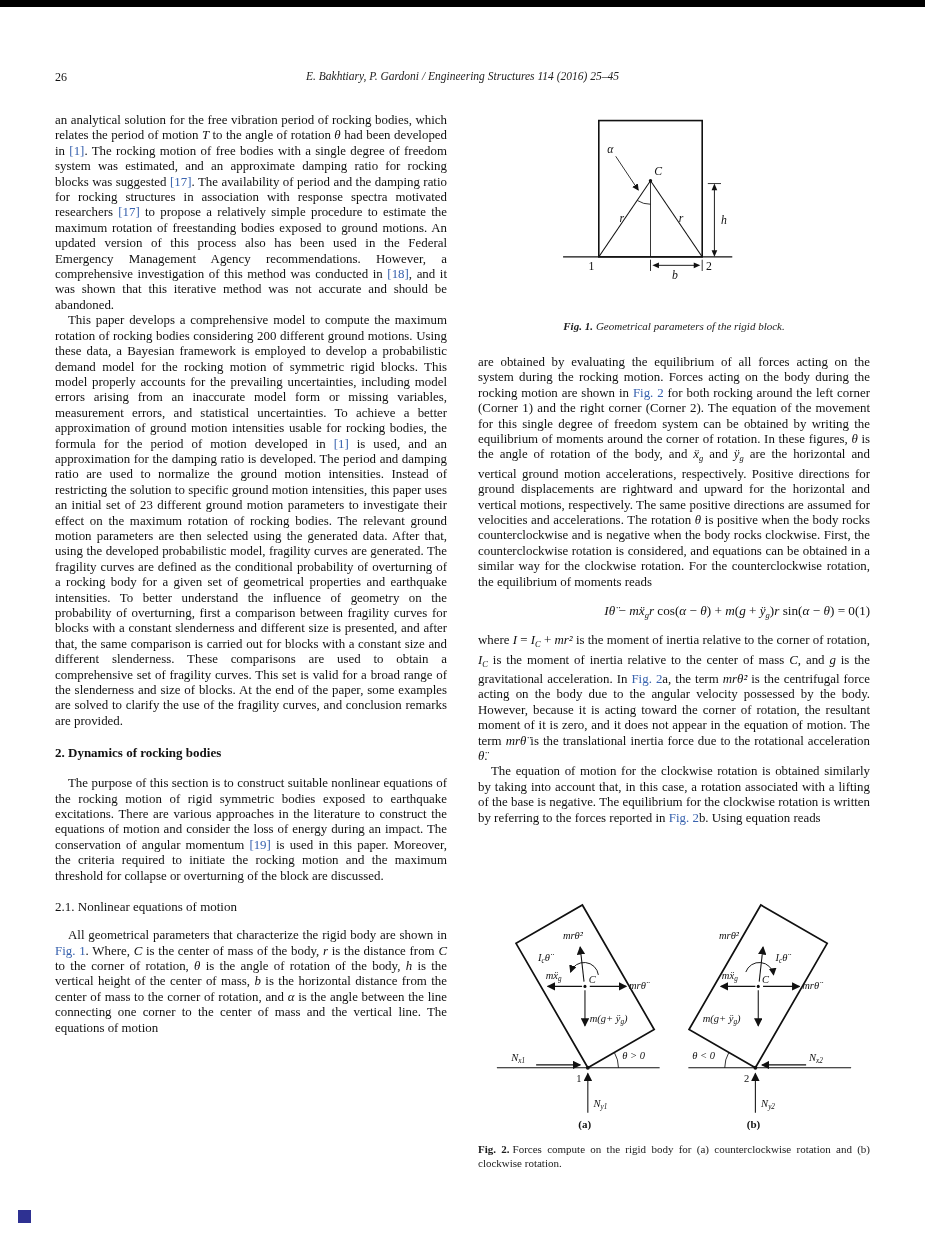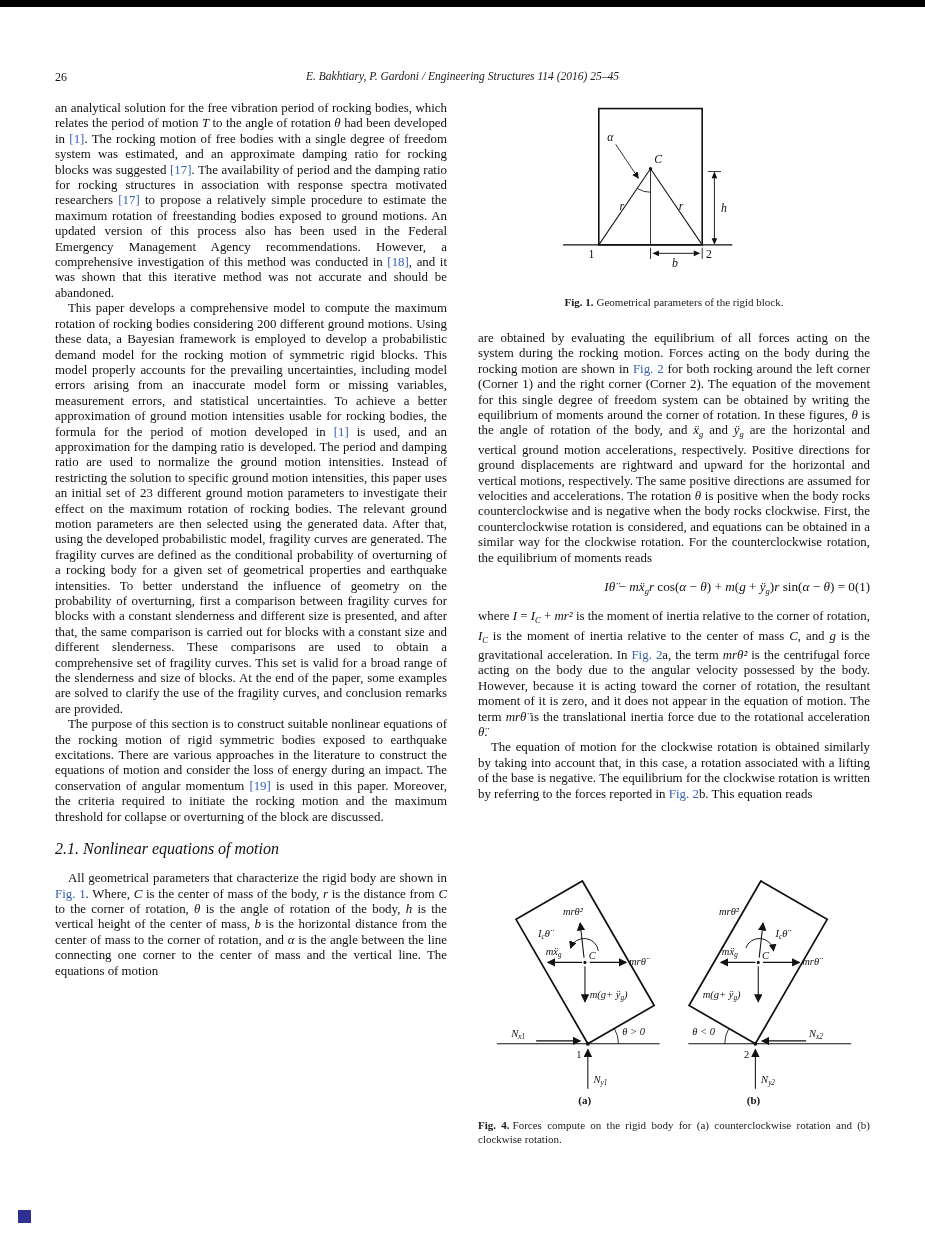--- a/index.html
+++ b/index.html
@@ -8,37 +8,37 @@
     font-family:"Liberation Serif","DejaVu Serif",serif;color:#111;
     overflow:hidden;
   }
   .top-bar{position:absolute;top:0;left:0;width:925px;height:7px;background:#000;}
   .corner-mark{position:absolute;left:18px;top:1210px;width:13px;height:13px;background:#2e3192;}
 
   .running-head{position:absolute;top:70px;left:55px;width:815px;height:16px;}
   .page-num{position:absolute;left:0;top:0;font-size:12px;text-align:center;}
   .head-title{display:block;text-align:center;font-size:11.5px;font-style:italic;color:#222;}
 
-  .columns{position:absolute;top:101px;left:55px;width:816px;display:flex;gap:31px;}
+  .columns{position:absolute;top:113px;left:55px;width:816px;display:flex;gap:31px;}
   .col{width:392px;}
 
   .para{margin:0;text-align:justify;font-size:12.9px;line-height:15.4px;}
   .indent{text-indent:13px;}
   .seg-i{font-style:italic;}
   .seg-l{color:#3862ae;}
   .seg-sub{font-size:8.5px;font-style:italic;vertical-align:-3px;}
 
   .sec-heading{font-size:13px;font-weight:700;margin:16px 0 15px 0;}
-  .subsec-heading{font-size:16px;font-weight:400;font-style:italic;margin:15px 0 13px 0;}
+  .subsec-heading{font-size:13px;font-weight:400;margin:15px 0 13px 0;}
 
   .fig{margin:0;text-align:center;}
   .fig1{margin-bottom:22px;}
   .fig2{margin-top:12px;}
   .caption{font-size:11px;line-height:14px;color:#1a1a1a;}
-  .caption-center{text-align:center;margin-top:16px;}
+  .caption-center{text-align:center;margin-top:28px;font-style:italic;}
   .caption-left{text-align:justify;margin-top:8px;}
   .cap-label{font-weight:700;padding-right:3px;}
 
   .equation{display:flex;justify-content:flex-end;align-items:center;margin:13px 0;font-size:13.2px;}
   .eq-num{font-size:12.9px;}
 
   .svgt{font-family:"Liberation Serif","DejaVu Serif",serif;fill:#111;}
   .it{font-style:italic;}
   .f1{font-size:12.5px;}
   .f2{font-size:11px;}
@@ -56,20 +56,21 @@
     <span class="head-title">E. Bakhtiary, P. Gardoni / Engineering Structures 114 (2016) 25–45</span>
   </header>
 
   <main class="columns">
 
     <section class="col">
       <div>
           <p class="para"><span>an analytical solution for the free vibration period of rocking bodies, which relates the period of motion </span><span class="seg-i">T</span><span> to the angle of rotation </span><span class="seg-i">θ</span><span> had been developed in </span><span class="seg-l">[1]</span><span>. The rocking motion of free bodies with a single degree of freedom system was estimated, and an approximate damping ratio for rocking blocks was suggested </span><span class="seg-l">[17]</span><span>. The availability of period and the damping ratio for rocking structures in association with response spectra motivated researchers </span><span class="seg-l">[17]</span><span> to propose a relatively simple procedure to estimate the maximum rotation of freestanding bodies exposed to ground motions. An updated version of this process also has been used in the Federal Emergency Management Agency recommendations. However, a comprehensive investigation of this method was conducted in </span><span class="seg-l">[18]</span><span>, and it was shown that this iterative method was not accurate and should be abandoned.</span></p>
           <p class="para indent"><span>This paper develops a comprehensive model to compute the maximum rotation of rocking bodies considering 200 different ground motions. Using these data, a Bayesian framework is employed to develop a probabilistic demand model for the rocking motion of symmetric rigid blocks. This model properly accounts for the prevailing uncertainties, including model errors arising from an inaccurate model form or missing variables, measurement errors, and statistical uncertainties. To achieve a better approximation of ground motion intensities usable for rocking bodies, the formula for the period of motion developed in </span><span class="seg-l">[1]</span><span> is used, and an approximation for the damping ratio is developed. The period and damping ratio are used to normalize the ground motion intensities. Instead of restricting the solution to specific ground motion intensities, this paper uses an initial set of 23 different ground motion parameters to investigate their effect on the maximum rotation of rocking bodies. The relevant ground motion parameters are then selected using the generated data. After that, using the developed probabilistic model, fragility curves are generated. The fragility curves are defined as the conditional probability of overturning of a rocking body for a given set of geometrical properties and earthquake intensities. To better understand the influence of geometry on the probability of overturning, first a comparison between fragility curves for blocks with a constant slenderness and different size is presented, and after that, the same comparison is carried out for blocks with a constant size and different slenderness. These comparisons are used to obtain a comprehensive set of fragility curves. This set is valid for a broad range of the slenderness and size of blocks. At the end of the paper, some examples are solved to clarify the use of the fragility curves, and conclusion remarks are provided.</span></p>
         </div>
+      <h2 class="sec-heading">2. Dynamics of rocking bodies</h2>
       <div>
           <p class="para indent"><span>The purpose of this section is to construct suitable nonlinear equations of the rocking motion of rigid symmetric bodies exposed to earthquake excitations. There are various approaches in the literature to construct the equations of motion and consider the loss of energy during an impact. The conservation of angular momentum </span><span class="seg-l">[19]</span><span> is used in this paper. Moreover, the criteria required to initiate the rocking motion and the maximum threshold for collapse or overturning of the block are discussed.</span></p>
         </div>
       <h3 class="subsec-heading">2.1. Nonlinear equations of motion</h3>
       <div>
           <p class="para indent"><span>All geometrical parameters that characterize the rigid body are shown in </span><span class="seg-l">Fig. 1</span><span>. Where, </span><span class="seg-i">C</span><span> is the center of mass of the body, </span><span class="seg-i">r</span><span> is the distance from </span><span class="seg-i">C</span><span> to the corner of rotation, </span><span class="seg-i">θ</span><span> is the angle of rotation of the body, </span><span class="seg-i">h</span><span> is the vertical height of the center of mass, </span><span class="seg-i">b</span><span> is the horizontal distance from the center of mass to the corner of rotation, and </span><span class="seg-i">α</span><span> is the angle between the line connecting one corner to the center of mass and the vertical line. The equations of motion</span></p>
         </div>
     </section>
 
     <section class="col">
@@ -120,21 +121,21 @@
           <p class="para"><span>are obtained by evaluating the equilibrium of all forces acting on the system during the rocking motion. Forces acting on the body during the rocking motion are shown in </span><span class="seg-l">Fig. 2</span><span> for both rocking around the left corner (Corner 1) and the right corner (Corner 2). The equation of the movement for this single degree of freedom system can be obtained by writing the equilibrium of moments around the corner of rotation. In these figures, </span><span class="seg-i">θ</span><span> is the angle of rotation of the body, and </span><span class="seg-i">ẍ</span><span class="seg-sub">g</span><span> and </span><span class="seg-i">ÿ</span><span class="seg-sub">g</span><span> are the horizontal and vertical ground motion accelerations, respectively. Positive directions for ground displacements are rightward and upward for the horizontal and vertical motions, respectively. The same positive directions are assumed for velocities and accelerations. The rotation </span><span class="seg-i">θ</span><span> is positive when the body rocks counterclockwise and is negative when the body rocks clockwise. First, the counterclockwise rotation is considered, and equations can be obtained in a similar way for the clockwise rotation. For the counterclockwise rotation, the equilibrium of moments reads</span></p>
         </div>
 
       <div class="equation">
         <span class="eq-body"><span class="seg-i">Iθ̈</span><span> − </span><span class="seg-i">mẍ</span><span class="seg-sub">g</span><span class="seg-i">r</span><span> cos(</span><span class="seg-i">α</span><span> − </span><span class="seg-i">θ</span><span>) + </span><span class="seg-i">m</span><span>(</span><span class="seg-i">g</span><span> + </span><span class="seg-i">ÿ</span><span class="seg-sub">g</span><span>)</span><span class="seg-i">r</span><span> sin(</span><span class="seg-i">α</span><span> − </span><span class="seg-i">θ</span><span>) = 0</span></span>
         <span class="eq-num">(1)</span>
       </div>
 
       <div>
           <p class="para"><span>where </span><span class="seg-i">I</span><span> = </span><span class="seg-i">I</span><span class="seg-sub">C</span><span> + </span><span class="seg-i">mr²</span><span> is the moment of inertia relative to the corner of rotation, </span><span class="seg-i">I</span><span class="seg-sub">C</span><span> is the moment of inertia relative to the center of mass </span><span class="seg-i">C</span><span>, and </span><span class="seg-i">g</span><span> is the gravitational acceleration. In </span><span class="seg-l">Fig. 2</span><span>a, the term </span><span class="seg-i">mrθ̇²</span><span> is the centrifugal force acting on the body due to the angular velocity possessed by the body. However, because it is acting toward the corner of rotation, the resultant moment of it is zero, and it does not appear in the equation of motion. The term </span><span class="seg-i">mrθ̈</span><span> is the translational inertia force due to the rotational acceleration </span><span class="seg-i">θ̈</span><span>.</span></p>
-          <p class="para indent"><span>The equation of motion for the clockwise rotation is obtained similarly by taking into account that, in this case, a rotation associated with a lifting of the base is negative. The equilibrium for the clockwise rotation is written by referring to the forces reported in </span><span class="seg-l">Fig. 2</span><span>b. This equation reads</span></p>
+          <p class="para indent"><span>The equation of motion for the clockwise rotation is obtained similarly by taking into account that, in this case, a rotation associated with a lifting of the base is negative. The equilibrium for the clockwise rotation is written by referring to the forces reported in </span><span class="seg-l">Fig. 2</span><span>b. Using equation reads</span></p>
         </div>
 
       <figure class="fig fig2">
         <svg viewBox="0 0 400 305" width="392" height="292">
           <defs>
             <marker id="m2" markerWidth="8" markerHeight="8" refX="7" refY="4" orient="auto">
               <path d="M0,0 L8,4 L0,8 z" fill="#111"></path>
             </marker>
           </defs>
 
@@ -186,21 +187,21 @@
           <text x="292" y="151" class="svgt it f2">C</text>
           <text x="334" y="158" class="svgt it f2">mrθ̈</text>
           <text x="230" y="192" class="svgt f2"><tspan class="it">m(g+ ÿ</tspan><tspan class="fsub" dy="2.5">g</tspan><tspan class="it" dy="-2.5">)</tspan></text>
           <text x="219" y="231" class="svgt it f2">θ &lt; 0</text>
           <text x="341" y="233" class="svgt f2"><tspan class="it">N</tspan><tspan class="fsub" dy="2.5">x2</tspan></text>
           <text x="291" y="281" class="svgt f2"><tspan class="it">N</tspan><tspan class="fsub" dy="2.5">y2</tspan></text>
           <text x="273" y="255" class="svgt f2">2</text>
           <text x="276" y="303" class="svgt ftag">(b)</text>
         </svg>
         <figcaption class="caption caption-left">
-          <span class="cap-label">Fig. 4.</span><span>Forces compute on the rigid body for (a) counterclockwise rotation and (b) clockwise rotation.</span>
+          <span class="cap-label">Fig. 2.</span><span>Forces compute on the rigid body for (a) counterclockwise rotation and (b) clockwise rotation.</span>
         </figcaption>
       </figure>
 
     </section>
   </main>
 
   <div class="corner-mark"></div>
 </div>
 
 </body></html>

